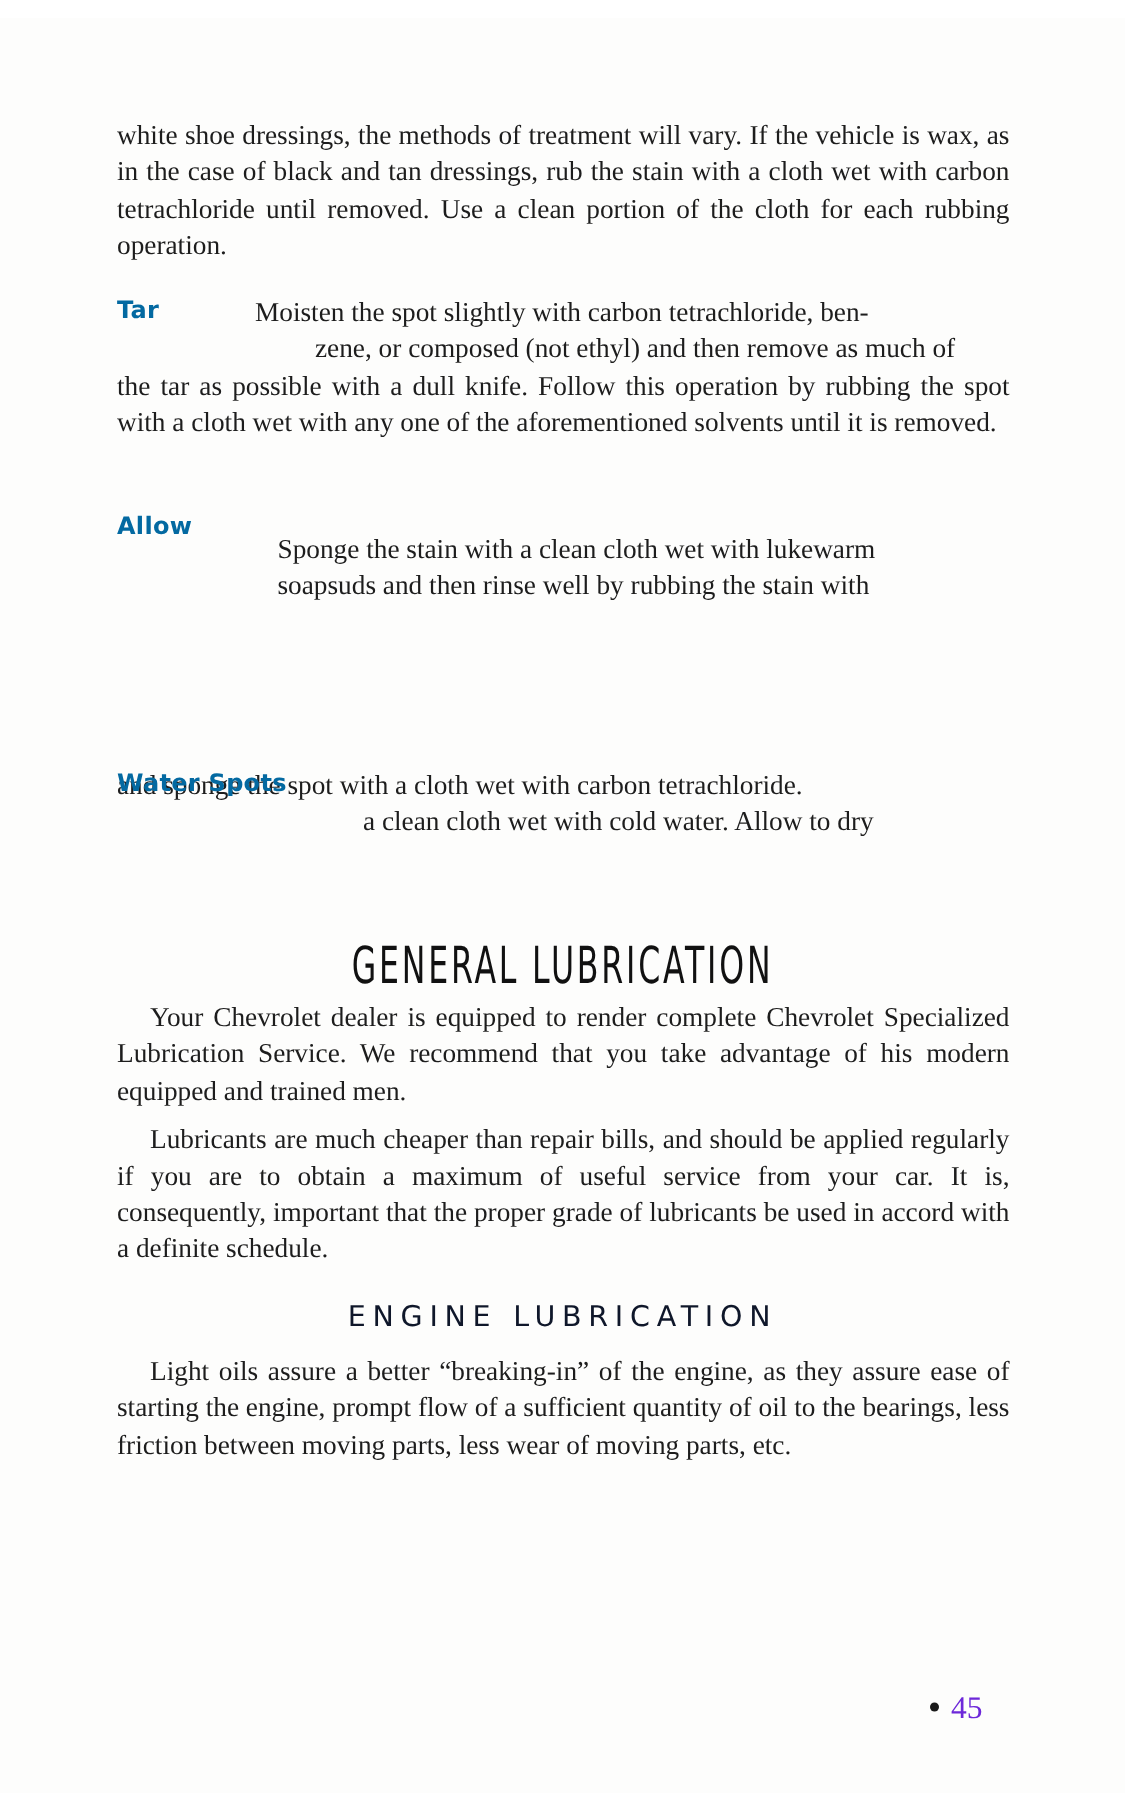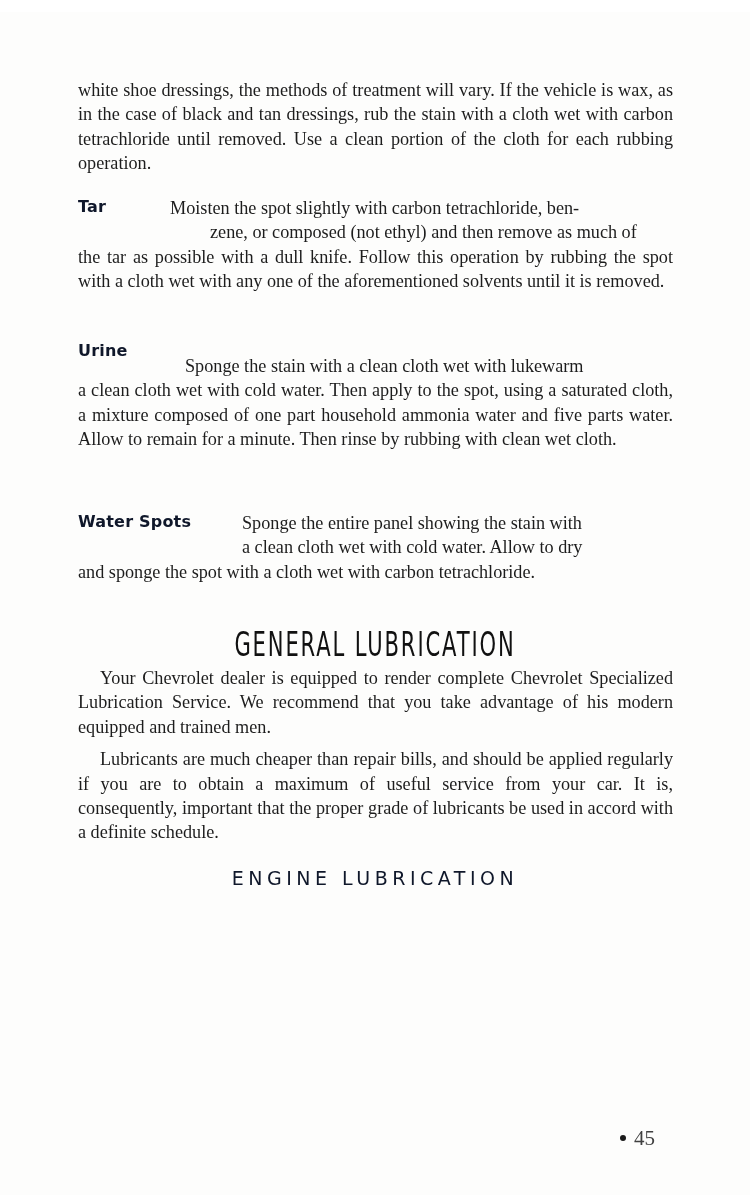--- a/index.html
+++ b/index.html
@@ -7,80 +7,80 @@
   .page { position: absolute; left: 0; top: 12px; width: 750px; height: 1195px; background: #fdfdfc; text-decoration: underline; }
   .col { position: absolute; left: 78px; width: 595px; }
   .p {
     font-family: "Liberation Serif", "DejaVu Serif", serif;
     font-size: 18.2px; line-height: 24.4px; color: #1d1d1d;
     text-align: justify; margin: 0;
   }
   .ind { text-indent: 22px; }
   .term {
     font-family: "DejaVu Sans", "Liberation Sans", sans-serif;
-    font-weight: bold; font-size: 16px; color: #0f172a;
+    font-weight: bold; font-size: 16px; color: #0369a1;
     position: absolute; left: 0; top: 1px; letter-spacing: 0.2px;
   }
   .h1 {
     position: absolute; left: 0; width: 750px; text-align: center;
     font-family: "DejaVu Sans", "Liberation Sans", sans-serif;
     font-size: 34px; font-weight: normal; color: #111;
     letter-spacing: 3px; transform: scaleX(0.62); transform-origin: center;
     line-height: 40px;
   }
   .h2 {
     position: absolute; left: 0; width: 750px; text-align: center;
     font-family: "DejaVu Sans", "Liberation Sans", sans-serif;
     font-size: 19px; color: #0f172a; letter-spacing: 4.5px; line-height: 24px;
   }
   .pnum {
     position: absolute; left: 620px; top: 1114px;
     font-family: "Liberation Serif", "DejaVu Serif", serif;
-    font-size: 21px; color: #404040; text-align: right;
+    font-size: 21px; color: #6d28d9; text-align: right;
   }
   .bullet { display: inline-block; width: 6px; height: 6px; border-radius: 50%; background: #1a1a1a; vertical-align: middle; margin-right: 8px; position: relative; top: -2px; }
 </style>
 </head>
 <body>
 
 <div class="page">
 
   <div class="col" style="top:66px;">
     <p class="p">white shoe dressings, the methods of treatment will vary. If the vehicle is wax, as in the case of black and tan dressings, rub the stain with a cloth wet with carbon tetrachloride until removed. Use a clean portion of the cloth for each rubbing operation.</p>
   </div>
 
   <div class="col" style="top:184px;">
     <span class="term">Tar</span>
     <p class="p" style="padding-left:92px;">Moisten the spot slightly with carbon tetrachloride, ben-</p>
     <p class="p" style="padding-left:132px;">zene, or composed (not ethyl) and then remove as much of</p>
     <p class="p">the tar as possible with a dull knife. Follow this operation by rubbing the spot with a cloth wet with any one of the aforementioned solvents until it is removed.</p>
   </div>
 
   <div class="col" style="top:328px;">
-    <span class="term">Urine</span>
+    <span class="term">Allow</span>
     <p class="p" style="padding-left:107px;margin-top:14px;">Sponge the stain with a clean cloth wet with lukewarm</p>
-    <p class="p">a clean cloth wet with cold water. Then apply to the spot, using a saturated cloth, a mixture composed of one part household ammonia water and five parts water. Allow to remain for a minute. Then rinse by rubbing with clean wet cloth.</p>
+    <p class="p" style="padding-left:107px;">soapsuds and then rinse well by rubbing the stain with</p>
   </div>
 
   <div class="col" style="top:499px;">
     <span class="term">Water Spots</span>
-    <p class="p" style="padding-left:164px;">Sponge the entire panel showing the stain with</p>
+    <p class="p">and sponge the spot with a cloth wet with carbon tetrachloride.</p>
     <p class="p" style="padding-left:164px;">a clean cloth wet with cold water. Allow to dry</p>
-    <p class="p">and sponge the spot with a cloth wet with carbon tetrachloride.</p>
   </div>
 
   <div class="h1" style="top:612px;">GENERAL LUBRICATION</div>
 
   <div class="col" style="top:654px;">
     <p class="p ind">Your Chevrolet dealer is equipped to render complete Chevrolet Specialized Lubrication Service. We recommend that you take advantage of his modern equipped and trained men.</p>
     <p class="p ind" style="margin-top:8px;">Lubricants are much cheaper than repair bills, and should be applied regularly if you are to obtain a maximum of useful service from your car. It is, consequently, important that the proper grade of lubricants be used in accord with a definite schedule.</p>
   </div>
 
   <div class="h2" style="top:854px;">ENGINE LUBRICATION</div>
 
   <div class="col" style="top:882px;">
+    <p class="p ind" style="margin-top:8px;">Light oils assure a better “breaking-in” of the engine, as they assure ease of starting the engine, prompt flow of a sufficient quantity of oil to the bearings, less friction between moving parts, less wear of moving parts, etc.</p>
   </div>
 
   <div class="pnum">
     <span class="bullet"></span><span>45</span>
   </div>
 
 </div>
 
 </body></html>

